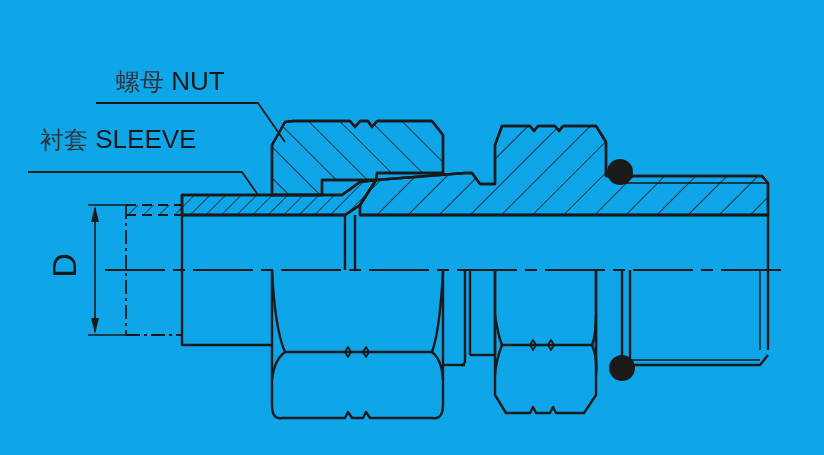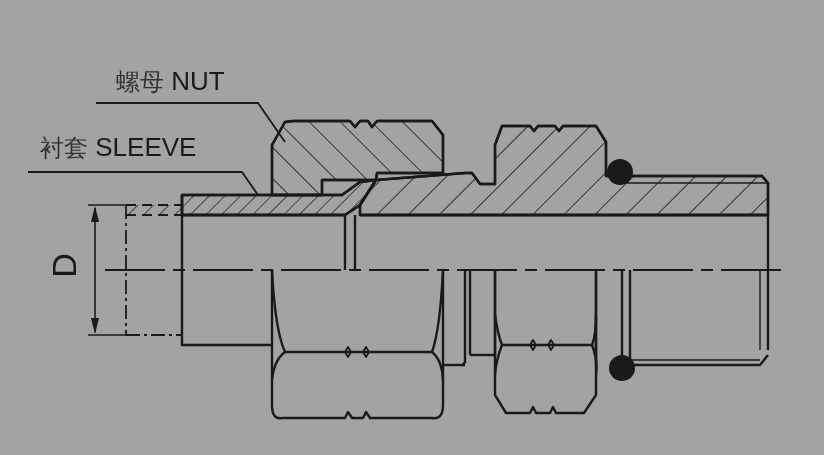--- a/index.html
+++ b/index.html
@@ -1,20 +1,20 @@
 <!DOCTYPE html>
 <html><head>
 <meta charset="utf-8">
 <style>
   html, body { margin: 0; padding: 0; background: #ffffff; }
-  .canvas { position: relative; width: 824px; height: 455px; overflow: hidden; background: #a3a3a3; }
+  .canvas { position: relative; width: 824px; height: 455px; overflow: hidden; background: #0ea5e9; }
   svg { position: absolute; left: 0; top: 0; }
   .label { position: absolute; font-family: "Liberation Sans", "DejaVu Sans", sans-serif; color: #1a1a1a; white-space: nowrap; }
   .label-nut { left: 116px; top: 66px; font-size: 26px; }
-  .label-sleeve { left: 40px; top: 132px; font-size: 26px; }
+  .label-sleeve { left: 40px; top: 124px; font-size: 26px; }
   .label-d { left: 52px; top: 246px; font-size: 34px; transform: rotate(-90deg); transform-origin: center; }
   .cn { font-family: "DejaVu Sans", sans-serif; font-size: 24px; font-weight: normal; color: #333; }
 </style>
 </head>
 <body>
 
 <div class="canvas">
   <svg width="824" height="455" viewBox="0 0 824 455">
     <defs>
       <pattern id="hatch" patternUnits="userSpaceOnUse" width="22" height="22" patternTransform="rotate(45)">

